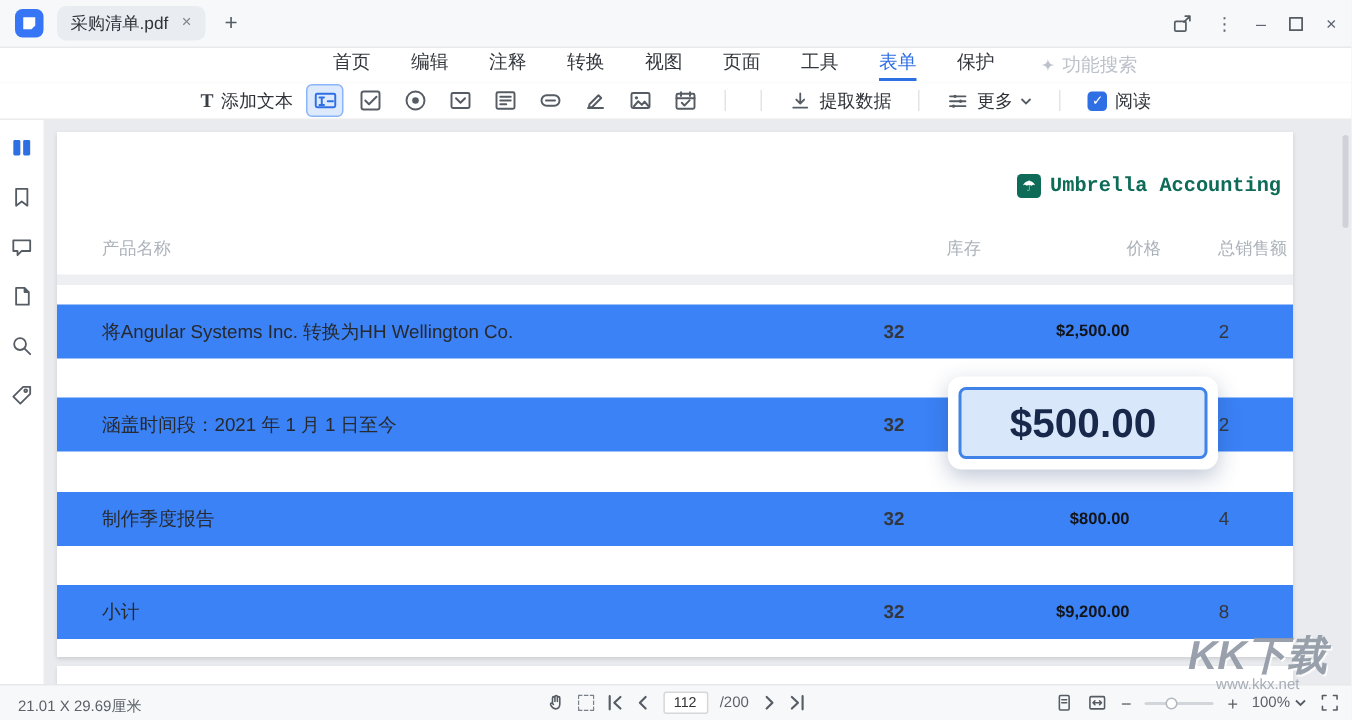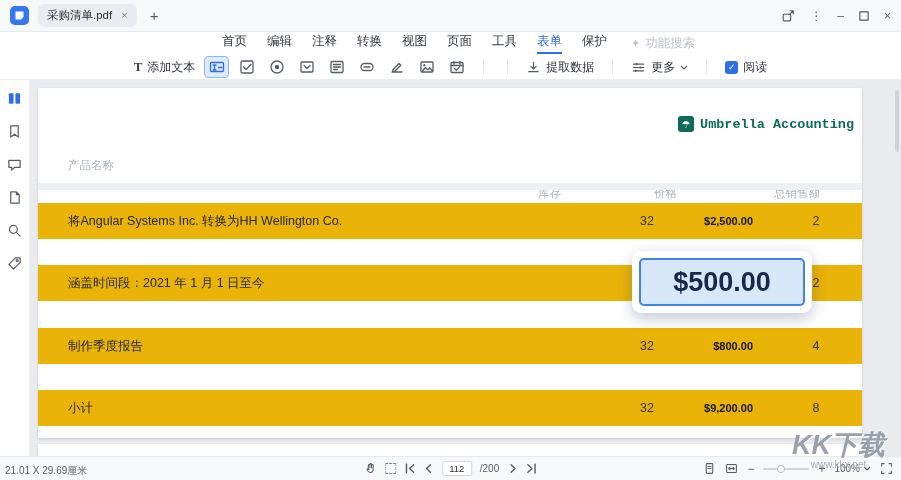--- a/index.html
+++ b/index.html
@@ -11,21 +11,21 @@
   
   #titlebar { height:32px; background:#f7f8fa; border-bottom:1px solid #e7e9ec; display:flex; align-items:center; padding:0 10px; }
   .logo { width:19px; height:19px; border-radius:5px; background:#3676f6; display:flex; align-items:center; justify-content:center; margin-right:9px; flex:0 0 auto; }
   .tab { height:23px; background:#e9edf2; border-radius:6px; display:flex; align-items:center; gap:9px; padding:0 9px; font-size:11.5px; color:#2f333a; }
   .tab-close { color:#7d838c; font-size:11px; line-height:1; cursor:default; }
   .newtab { margin-left:13px; color:#565c64; font-size:15px; line-height:1; }
   .tb-right { margin-left:auto; display:flex; align-items:center; gap:15px; color:#5f6673; }
   .tb-right .glyph { font-size:12px; line-height:1; }
 
   
-  #menubar { height:23px; background:#fff; display:flex; align-items:center; gap:20px; padding-left:222px; font-size:12.5px; color:#33373d; }
+  #menubar { height:23px; background:#fff; display:flex; align-items:center; gap:27px; padding-left:222px; font-size:12.5px; color:#33373d; }
   .mi { padding-bottom:2px; border-bottom:2px solid transparent; line-height:17px; }
   .mi.active { color:#2f6fe4; border-bottom-color:#2f6fe4; }
   .feature-search { display:flex; align-items:center; gap:5px; color:#bcc1ca; margin-left:4px; }
   .sparkle { font-size:11px; }
 
   
   #toolbar { height:25px; background:#fff; border-bottom:1px solid #ececee; display:flex; align-items:center; justify-content:center; gap:5px; font-size:12px; color:#2f3338; }
   .tlabel { display:flex; align-items:center; gap:5px; padding:0 4px; white-space:nowrap; }
   .t-glyph { font-family:"Liberation Serif",serif; font-weight:bold; font-size:13px; color:#3a3f46; }
   .tool { width:25px; height:22px; display:flex; align-items:center; justify-content:center; border-radius:4px; }
@@ -45,46 +45,46 @@
 
   
   #page { position:absolute; left:8px; top:8px; width:824px; height:350px; background:#fff; box-shadow:0 1px 3px rgba(0,0,0,.13); }
   #page-next { position:absolute; left:8px; top:364px; width:824px; height:13px; background:#fff; box-shadow:0 1px 3px rgba(0,0,0,.10); }
   .doc-title { position:absolute; left:30px; top:20px; font-size:21px; font-weight:bold; letter-spacing:1.5px; color:#17604b; }
   .brand { position:absolute; right:8px; top:28px; display:flex; align-items:center; gap:6px; }
   .brand-badge { width:16px; height:16px; border-radius:3px; background:#0e6b57; color:#fff; font-size:10px; display:flex; align-items:center; justify-content:center; }
   .brand-name { font-family:Liberation Mono, monospace; font-weight:bold; font-size:13.5px; color:#0e6b57; }
   .grid4 { display:grid; grid-template-columns:470px 116px 120px 84px; padding-left:30px; padding-right:12px; width:100%; }
   .hdr-row { position:absolute; top:70px; left:0; font-size:11.5px; color:#abb2ba; }
-  .hc-stock,.hc-price,.hc-sales { text-align:left;margin-top:28px; }
+  .hc-stock,.hc-price,.hc-sales { text-align:right; }
   .sep { position:absolute; top:95px; left:0; width:100%; height:7px; background:#edeff2; }
-  .row { position:absolute; left:0; height:36px; background:#eab308; align-items:center; font-size:12.5px; color:#26292e; }
+  .row { position:absolute; left:0; height:36px; background:#3b82f6; align-items:center; font-size:12.5px; color:#26292e; }
   .row.r1{top:115px}.row.r2{top:177px}.row.r3{top:240px}.row.r4{top:302px}
-  .c-stock { text-align:right; color:#33373d; }
+  .c-stock { text-align:center; color:#33373d;font-weight:bold; }
   .c-price { text-align:right; padding-right:21px; font-weight:bold; font-size:11px; color:#121417; }
   .c-sales { text-align:center; color:#33373d; }
 
   
   .field-card { position:absolute; left:594px; top:163px; width:180px; height:62px; background:#fff; border-radius:9px; box-shadow:0 5px 15px rgba(25,55,105,.28); padding:7px; z-index:5; }
   .field-inner { position:relative; width:100%; height:100%; background:#d9e7fb; border:2px solid #3f83e8; border-radius:5px; display:flex; align-items:center; justify-content:center; font-size:27px; font-weight:600; color:#18284b; }
 
   
   #statusbar { position:absolute; bottom:0; left:0; width:100%; height:24px; background:#f7f8fa; border-top:1px solid #e7e8ea; font-size:10px; color:#5c6168; }
-  .sbl { position:absolute; left:5px; top:7px; }
+  .sbl { position:absolute; left:12px; top:7px; }
   .sbc { position:absolute; left:50%; transform:translateX(-50%); top:0; height:100%; display:flex; align-items:center; gap:8px; }
   .sbr { position:absolute; right:8px; top:0; height:100%; display:flex; align-items:center; gap:9px; }
   .pgin { width:30px; height:15px; font-size:9.5px; text-align:center; border:1px solid #d5d7da; border-radius:2px; color:#333; background:#fff; font-family:Liberation Sans, sans-serif; }
   .dashed-sq { width:11px; height:11px; border:1px dashed #7a8089; border-radius:1px; }
   .track { width:46px; height:2px; background:#d2d5d9; border-radius:1px; position:relative; }
   .knob { position:absolute; left:14px; top:-3px; width:8px; height:8px; border-radius:50%; background:#fff; border:1px solid #b3b7bd; }
   .zbtn { font-size:12px; color:#5c6168; line-height:1; }
   .zoom-level { display:flex; align-items:center; gap:3px; }
 
   
-  #wm { position:absolute; right:16px; bottom:10px; z-index:60; text-align:center; line-height:1; pointer-events:none;margin-top:28px; }
+  #wm { position:absolute; right:16px; bottom:18px; z-index:60; text-align:center; line-height:1; pointer-events:none;margin-top:28px; }
   .wm-t { font-size:27px; font-weight:800; font-style:italic; color:#929aa6; opacity:.92; text-shadow:1px 1px 0 #fdfdfd; }
   .wm-u { font-size:10px; color:#a7adb6; margin-top:1px; }
 </style>
 </head>
 <body>
 
 <div id="titlebar">
   <div class="logo">
     <svg width="11" height="11" viewBox="0 0 11 11">
         <path d="M1.5 1.5h8v5.5l-2.5 2.5h-5.5z" fill="#fff"></path>

